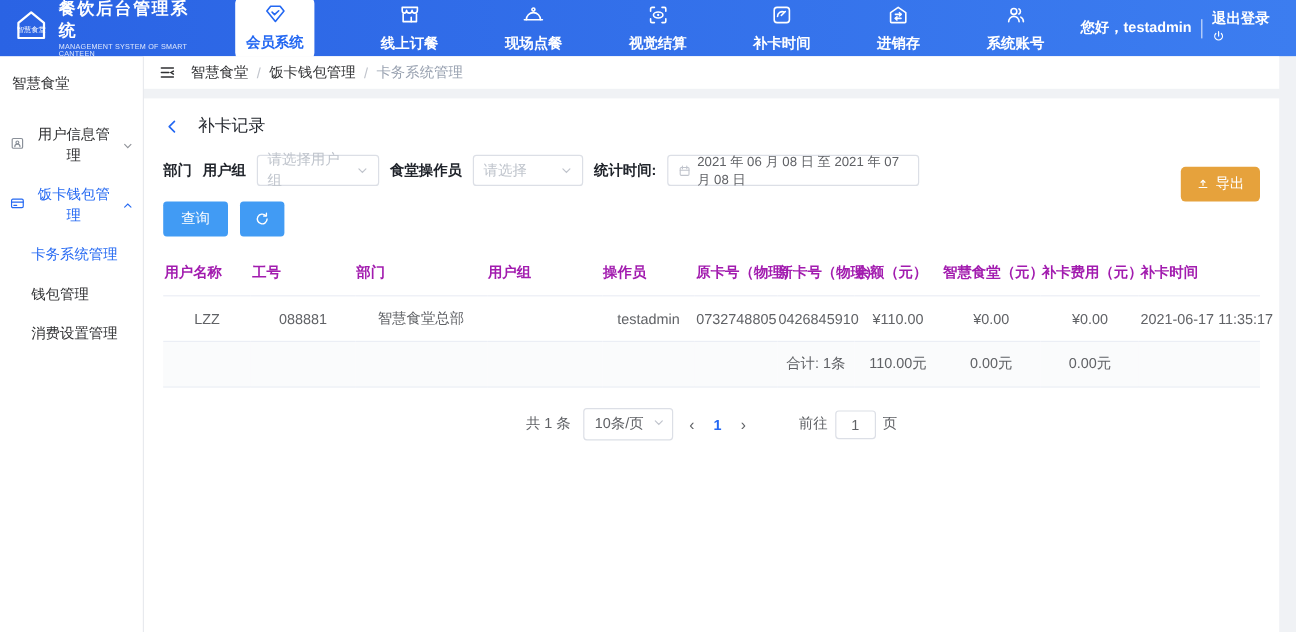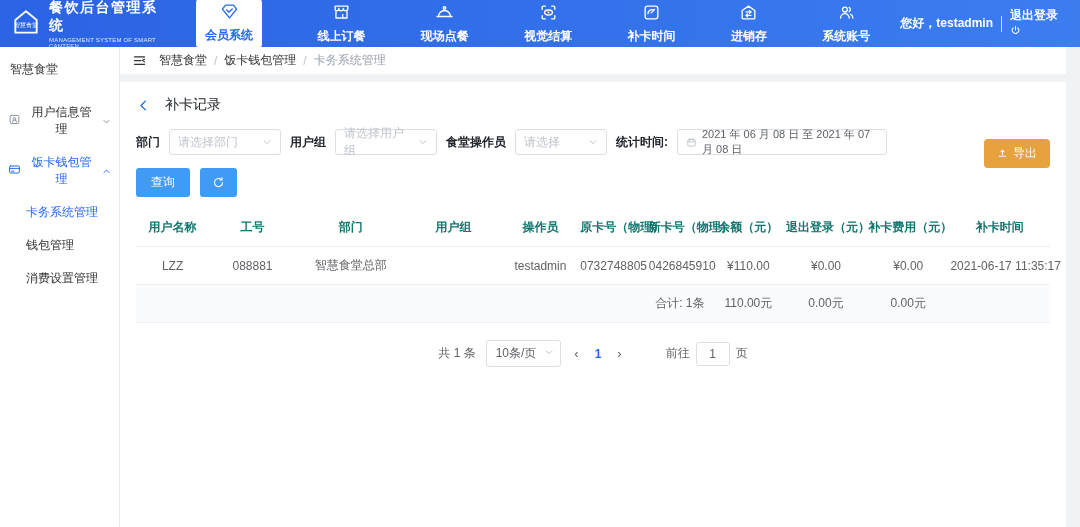--- a/index.html
+++ b/index.html
@@ -62,22 +62,22 @@
   .export-btn { position:absolute; top:57px; right:16px; background:#e6a23c; color:#fff; border:none;
                 border-radius:4px; padding:6px 13px; font-size:12px; display:flex; align-items:center;
                 gap:5px; cursor:pointer; font-family:inherit; }
 
   .btn-row { display:flex; gap:10px; padding:13px 16px 2px; }
   .btn { border:none; border-radius:3px; font-size:12px; color:#fff; cursor:pointer; font-family:inherit; }
   .btn-query { background:#419bf4; padding:6px 15px; }
   .btn-refresh { background:#419bf4; padding:4px 12px; display:flex; align-items:center; }
 
   table.grid { width:calc(100% - 32px); margin:10px 16px 0; border-collapse:collapse; font-size:12px; table-layout:fixed; }
-  .grid th { color:#0f766e; font-weight:700; padding:10px 1px; border-bottom:1px solid #ebeef5;
-             white-space:nowrap; text-align:center; overflow:visible; }
+  .grid th { color:#a21caf; font-weight:700; padding:10px 1px; border-bottom:1px solid #ebeef5;
+             white-space:nowrap; text-align:left; overflow:visible; }
   .grid td { color:#606266; padding:10px 1px; border-bottom:1px solid #ebeef5; white-space:nowrap; text-align:center; }
   tr.summary td { background:#fafbfc; }
   .red { color:#f53f3f; }
 
   .pager { display:flex; align-items:center; justify-content:center; gap:10px; padding:17px 16px 0;
            font-size:12px; color:#606266; }
   .psize { border:1px solid #dcdfe6; border-radius:3px; padding:4px 24px 4px 9px; position:relative;
            cursor:pointer; color:#606266; }
   .psize .caret { position:absolute; right:6px; top:6px; color:#c0c4cc; display:flex; }
   .arrow-btn { color:#606266; cursor:pointer; padding:0 3px; font-size:13px; }
@@ -264,28 +264,20 @@
             <svg width="15" height="15" viewBox="0 0 24 24" fill="none" stroke="currentColor" stroke-width="2.2" stroke-linecap="round" stroke-linejoin="round">
                 <path d="M15 5l-7 7 7 7"></path>
               </svg>
           </span>
           <span>补卡记录</span>
         </div>
 
         <div class="filters">
 
           <span class="f-label">部门</span>
-          <div class="input-box sel sel-dept">
-            <span class="ph">请选择部门</span>
-            <span class="caret">
-              <svg width="10" height="10" viewBox="0 0 24 24" fill="none" stroke="currentColor" stroke-width="2.4" stroke-linecap="round">
-                  <path d="M5 9l7 7 7-7"></path>
-                </svg>
-            </span>
-          </div>
 
           <span class="f-label">用户组</span>
           <div class="input-box sel sel-group">
             <span class="ph">请选择用户组</span>
             <span class="caret">
               <svg width="10" height="10" viewBox="0 0 24 24" fill="none" stroke="currentColor" stroke-width="2.4" stroke-linecap="round">
                   <path d="M5 9l7 7 7-7"></path>
                 </svg>
             </span>
           </div>
@@ -348,21 +340,21 @@
           <thead>
             <tr>
               <th>用户名称</th>
               <th>工号</th>
               <th>部门</th>
               <th>用户组</th>
               <th>操作员</th>
               <th>原卡号（物理）</th>
               <th>新卡号（物理）</th>
               <th>余额（元）</th>
-              <th>退出登录（元）</th>
+              <th>智慧食堂（元）</th>
               <th>补卡费用（元）</th>
               <th>补卡时间</th>
             </tr>
           </thead>
           <tbody>
             <tr>
               <td>LZZ</td>
               <td>088881</td>
               <td>智慧食堂总部</td>
               <td></td>

